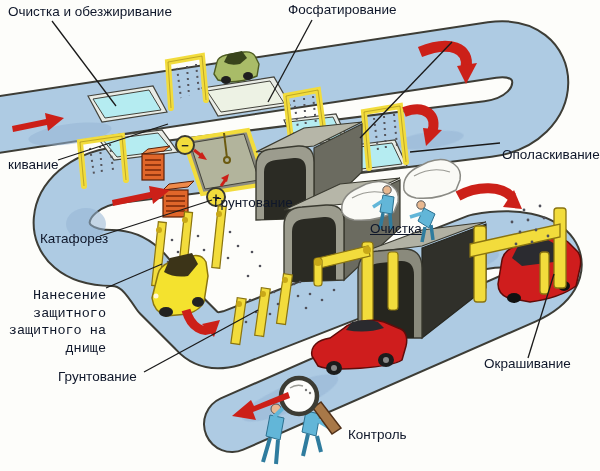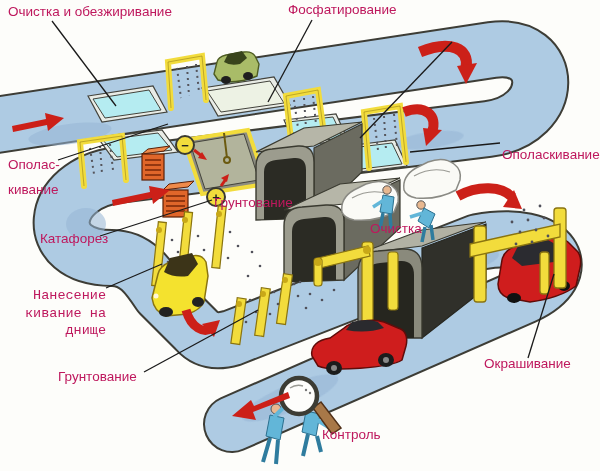--- a/index.html
+++ b/index.html
@@ -1,19 +1,19 @@
 <!DOCTYPE html>
 <html><head>
 <meta charset="utf-8">
 <style>
   html,body{margin:0;padding:0;background:#ffffff;}
   #stage{position:relative;width:600px;height:471px;background:#fdfdfa;overflow:hidden;
          font-family:"Liberation Sans", sans-serif;}
   #art{position:absolute;left:0;top:0;}
-  .lbl{position:absolute;color:#be185d;font-size:13.5px;line-height:16px;white-space:nowrap;}
+  .lbl{position:absolute;color:#0f172a;font-size:13.5px;line-height:16px;white-space:nowrap;}
   .lbl2{line-height:25px;}
   .rblock{text-align:right;white-space:normal;line-height:17.5px;}
 </style>
 </head>
 <body>
 
 <div id="stage">
 
 <svg id="art" width="600" height="471" viewBox="0 0 600 471">
 
@@ -304,28 +304,28 @@
     <line x1="106" y1="288" x2="162" y2="264"></line>
     <line x1="144" y1="372" x2="258" y2="310"></line>
     <line x1="528" y1="358" x2="554" y2="274"></line>
   </g>
 </svg>
 
 <div class="lbl" style="left:8px;top:4px;">Очистка и обезжиривание</div>
 <div class="lbl" style="left:288px;top:2px;">Фосфатирование</div>
 <div class="lbl" style="left:502px;top:135px;margin-top:12px;">Ополаскивание</div>
 <div class="lbl lbl2" style="left:8px;top:152px;">
-  <div>Ополас-</div>
   <div>кивание</div>
 </div>
 <div class="lbl" style="left:40px;top:231px;text-align:right;">Катафорез</div>
 <div class="lbl" style="left:214px;top:195px;">Грунтование</div>
-<div class="lbl" style="left:370px;top:221px;">Очистка</div>
+<div class="lbl" style="left:370px;top:221px;text-decoration:underline;">Очистка</div>
 <div class="lbl rblock" style="left:6px;top:287px;width:100px;font-family:Liberation Mono, monospace;">
   <div>Нанесение</div>
-  <div>кивание на</div>
+  <div>защитного</div>
+  <div>защитного на</div>
   <div>днище</div>
 </div>
 <div class="lbl" style="left:484px;top:356px;">Окрашивание</div>
 <div class="lbl" style="left:58px;top:369px;">Грунтование</div>
-<div class="lbl" style="left:322px;top:427px;text-align:center;">Контроль</div>
+<div class="lbl" style="left:348px;top:427px;text-align:center;">Контроль</div>
 
 </div>
 
 </body></html>

